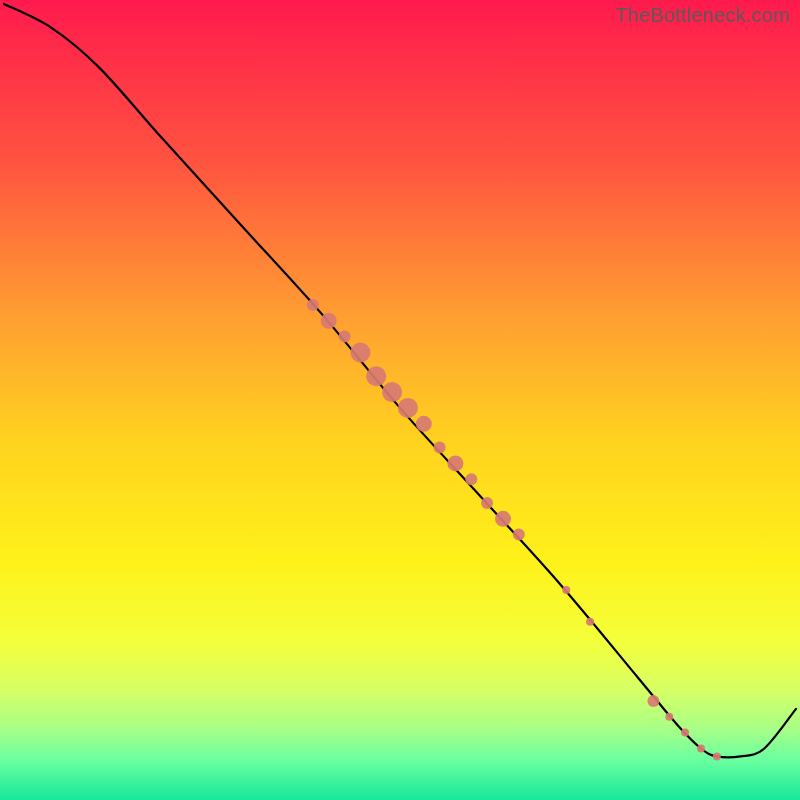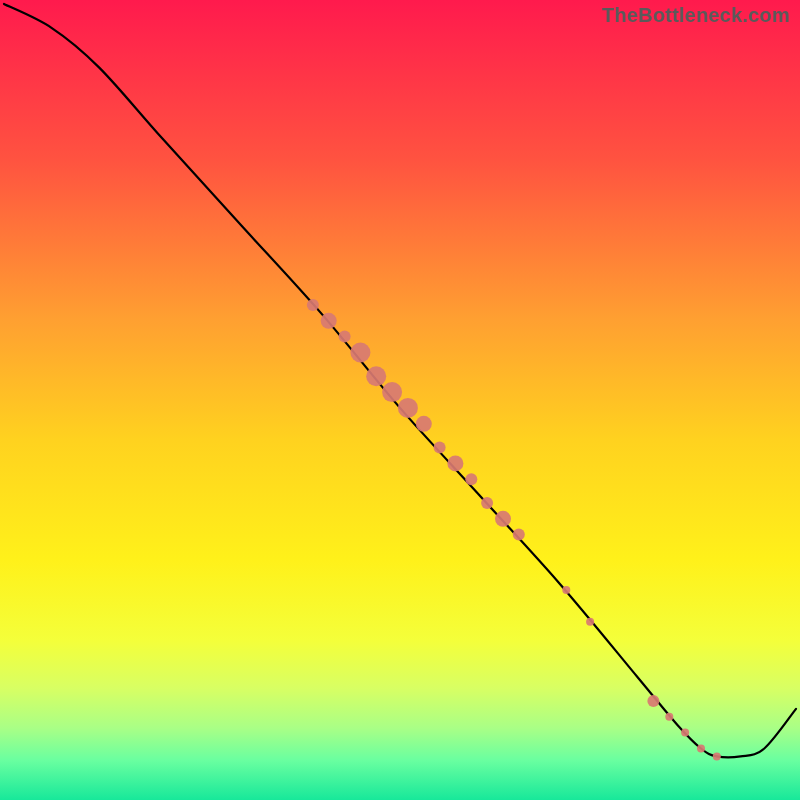--- a/index.html
+++ b/index.html
@@ -22,21 +22,21 @@
     width: 800px;
     height: 800px;
     display: block;
   }
   .watermark {
     position: absolute;
     top: 4px;
     right: 10px;
     font-size: 20px;
     color: #5a5a5a;
-    font-weight: 700;
+    font-weight: 400;
     letter-spacing: 0.2px;
     user-select: none;
   }
 </style>
 </head>
 <body>
 
 <div class="stage">
   <svg class="bg" viewBox="0 0 800 800" preserveAspectRatio="none">
     <defs>

